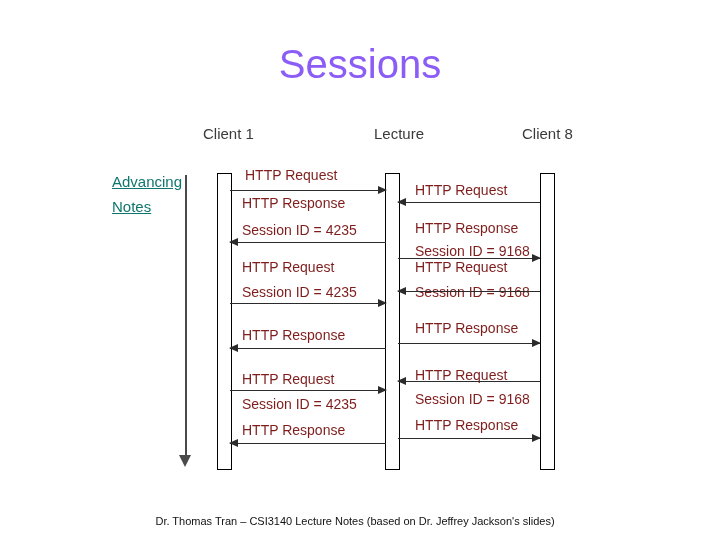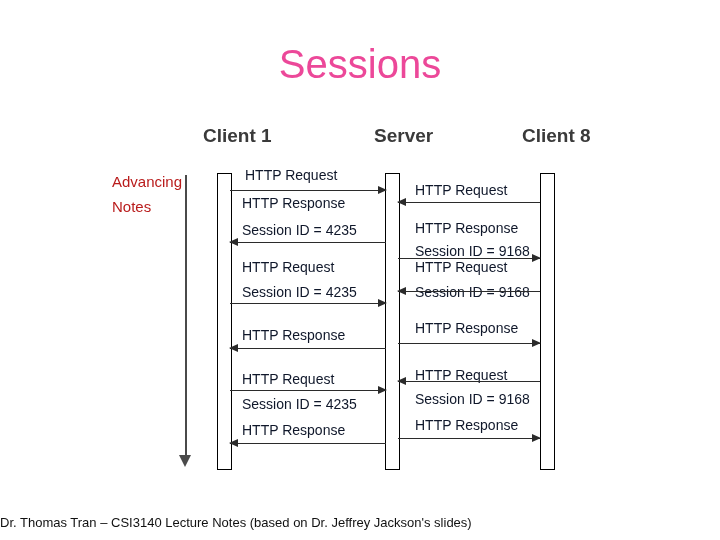--- a/index.html
+++ b/index.html
@@ -23,41 +23,41 @@
   }
   #title {
     position: absolute;
     left: 0;
     top: 42px;
     width: 720px;
     text-align: center;
     font-size: 40px;
     font-weight: normal;
     letter-spacing: 0px;
-    color: #ec4899;
+    color: #8b5cf6;
   }
   #diagram {
     position: absolute;
     left: 95px;
     top: 125px;
     width: 520px;
     height: 360px;
   }
   .lane-label {
     position: absolute;
-    font-size: 19px;
+    font-size: 15px;
     color: #3a3a3a;
     white-space: nowrap;
-    font-weight: bold;
   }
   .axis-label {
     position: absolute;
     font-size: 15px;
-    color: #b91c1c;
+    color: #0f766e;
     white-space: nowrap;
+    text-decoration: underline;
   }
   .lifeline {
     position: absolute;
     background: #ffffff;
     border: 1px solid #000000;
     width: 13px;
   }
   .arrow-wrap {
     position: absolute;
     height: 2px;
@@ -81,21 +81,21 @@
     right: -1px;
     border-left: 9px solid #2b2b2b;
   }
   .arrow-head.left {
     left: -1px;
     border-right: 9px solid #2b2b2b;
   }
   .msg {
     position: absolute;
     font-size: 14px;
-    color: #0f172a;
+    color: #7f1d1d;
     white-space: nowrap;
   }
   #time-arrow {
     position: absolute;
     left: 90px;
     top: 50px;
     width: 2px;
     height: 285px;
     background: #4a4a4a;
   }
@@ -106,36 +106,36 @@
     width: 0; height: 0;
     border-left: 6px solid transparent;
     border-right: 6px solid transparent;
     border-top: 12px solid #4a4a4a;
   }
   #footer {
     position: absolute;
     left: 0;
     top: 515px;
     width: 710px;
-    text-align: left;
-    font-size: 13px;
+    text-align: center;
+    font-size: 11px;
     color: #111111;
   }
 </style>
 </head>
 <body>
 
 <div id="slide">
 
   <div id="title">Sessions</div>
 
   <div id="diagram">
 
     <div class="lane-label" style="left:108px; top:0px;">Client 1</div>
-    <div class="lane-label" style="left:279px; top:0px;">Server</div>
+    <div class="lane-label" style="left:279px; top:0px;">Lecture</div>
     <div class="lane-label" style="left:427px; top:0px;">Client 8</div>
 
     <div class="axis-label" style="left:17px; top:48px;">Advancing</div>
     <div class="axis-label" style="left:17px; top:73px;">Notes</div>
     <div id="time-arrow"></div>
     <div id="time-arrow-head"></div>
 
     <div class="lifeline" style="left:122px; top:48px; height:295px;"></div>
     <div class="lifeline" style="left:290px; top:48px; height:295px;"></div>
     <div class="lifeline" style="left:445px; top:48px; height:295px;"></div>

